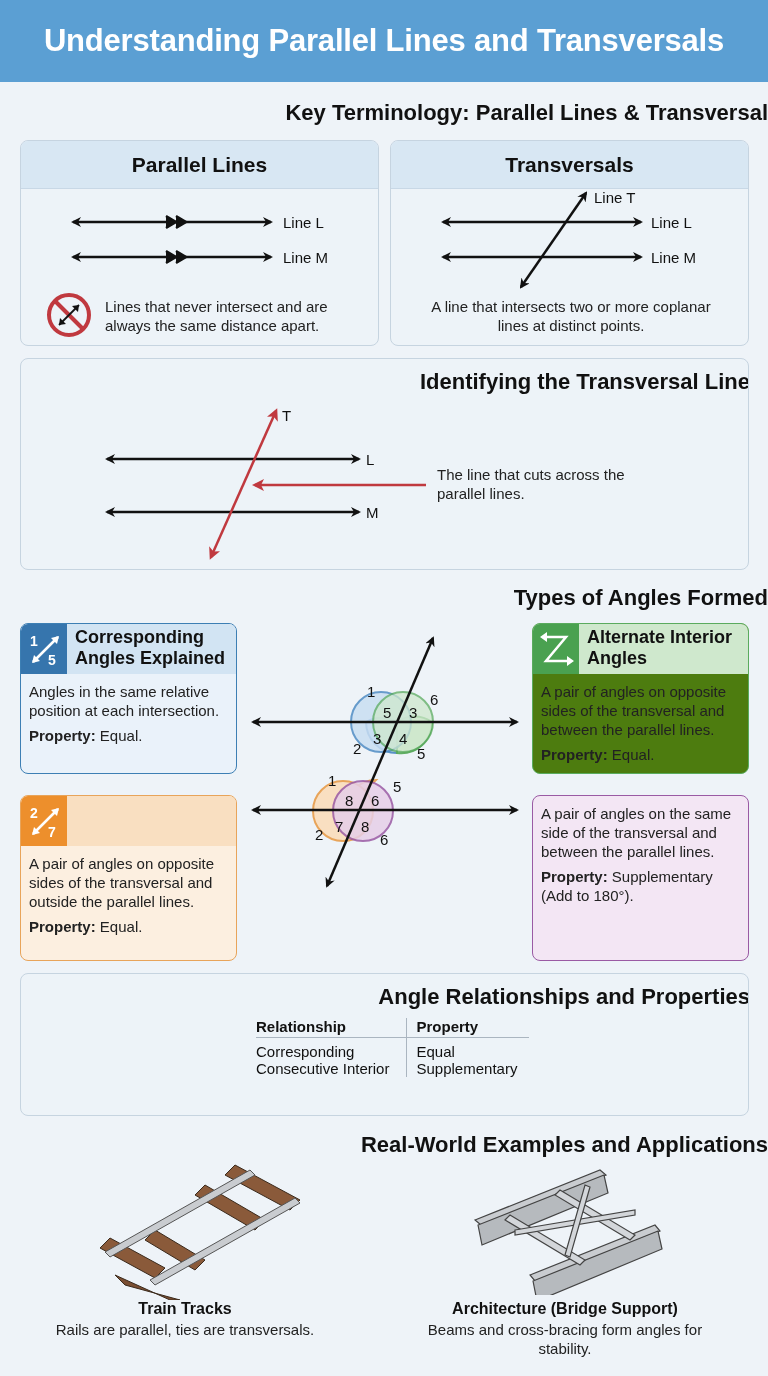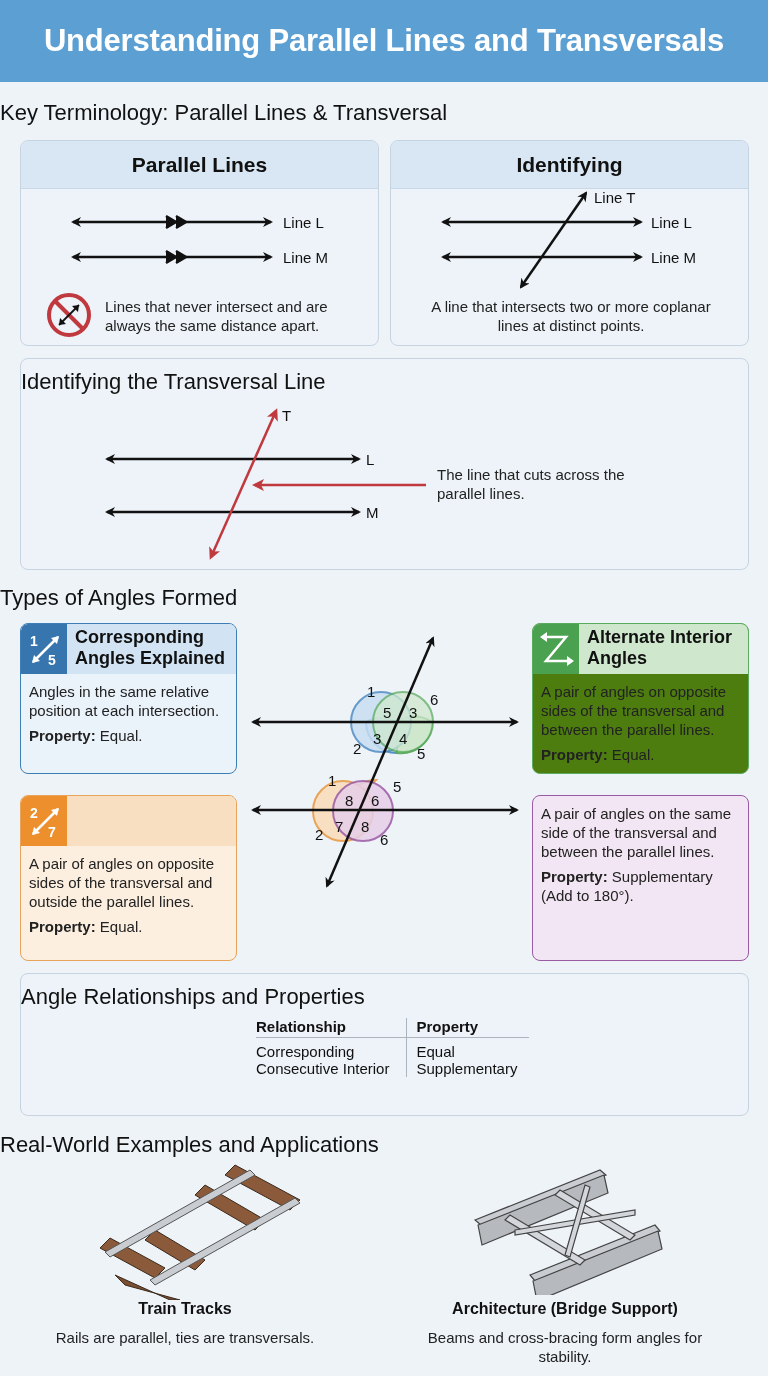--- a/index.html
+++ b/index.html
@@ -1,21 +1,21 @@
 <!DOCTYPE html>
 <html><head>
 <meta charset="utf-8">
 <style>
   * { box-sizing: border-box; margin: 0; padding: 0; }
   html, body { width: 768px; height: 1376px; overflow: hidden; }
   body { background: #eef3f8; font-family: "Liberation Sans", "DejaVu Sans", sans-serif; color: #111; position: relative; }
   .abs { position: absolute; }
   .banner { left:0; top:0; width:768px; height:82px; background:#5b9fd3; display:flex; align-items:center; justify-content:center; }
   .banner h1 { color:#fff; font-size:31px; font-weight:bold; letter-spacing:-0.2px; }
-  .section-title { width:768px; text-align:left; font-size:22px; font-weight:normal; color:#111; }
+  .section-title { width:768px; text-align:right; font-size:22px; font-weight:bold; color:#111; }
   .panel { background:#edf3f8; border:1.5px solid #c6d4e0; border-radius:8px; overflow:hidden; }
   .panel-head { height:48px; background:#d8e7f3; display:flex; align-items:center; justify-content:center; font-size:21px; font-weight:bold; border-bottom:1px solid #c8d8e6; }
   .desc { font-size:15px; line-height:19px; color:#222; }
   .lbl { font-size:15px; color:#111; }
   .card { border-radius:8px; overflow:hidden; border:1.5px solid; }
   .card-head { display:flex; height:50px; }
   .card-icon { width:46px; height:50px; display:flex; align-items:center; justify-content:center; }
   .card-title { flex:1; padding:3px 0 0 8px; font-size:18px; font-weight:bold; line-height:21px; color:#111; }
   .card-body { padding:8px 8px; font-size:15px; line-height:19px; color:#222; }
   .card-body .prop { margin-top:6px; }
@@ -30,21 +30,21 @@
   .c-orange .card-head { background:#f9dfc1; }
   .c-orange .card-icon { background:#ed8f2c; }
   .c-purple { border-color:#9a5aa4; background:#f3e6f4; }
   .c-purple .card-head { background:#e6cfe8; }
   .c-purple .card-icon { background:#9a4ea5; }
   table.rel { border-collapse:collapse; font-size:15px; }
   table.rel th { text-align:left; font-weight:bold; padding:0 12px 2px 0; border-bottom:1px solid #aab5c0; }
   table.rel td { padding:0 12px 0 0; line-height:17px; }
   table.rel .sep { border-left:1px solid #aab5c0; padding-left:10px; }
   .ex-title { font-size:16px; font-weight:bold; text-align:center; }
-  .ex-desc { font-size:15px; text-align:center; line-height:19px; color:#222;margin-top:8px; }
+  .ex-desc { font-size:15px; text-align:center; line-height:19px; color:#222; }
 </style>
 </head>
 <body>
 
 <div class="abs banner">
   <h1>Understanding Parallel Lines and Transversals</h1>
 </div>
 
 <div class="abs section-title" style="left:0;top:100px;">Key Terminology: Parallel Lines &amp; Transversal</div>
 
@@ -66,21 +66,21 @@
   <svg class="abs" style="left:24px;top:150px;" width="48" height="48">
     <circle cx="24" cy="24" r="20" fill="none" stroke="#c0393f" stroke-width="4"></circle>
     <line x1="10" y1="10" x2="38" y2="38" stroke="#c0393f" stroke-width="4"></line>
     <line x1="14" y1="34" x2="34" y2="14" stroke="#111" stroke-width="1.8"></line>
     <path d="M34,14 L27,15 L33,21 z M14,34 L21,33 L15,27 z" fill="#111"></path>
   </svg>
   <div class="abs desc" style="left:84px;top:156px;width:260px;">Lines that never intersect and are always the same distance apart.</div>
 </div>
 
 <div class="abs panel" style="left:390px;top:140px;width:359px;height:206px;">
-  <div class="panel-head">Identifying</div>
+  <div class="panel-head">Transversals</div>
   <svg class="abs" style="left:0;top:38px;" width="359" height="168">
     <line x1="52" y1="43" x2="250" y2="43" stroke="#111" stroke-width="2.5" marker-start="url(#ah)" marker-end="url(#ah)"></line>
     <line x1="52" y1="78" x2="250" y2="78" stroke="#111" stroke-width="2.5" marker-start="url(#ah)" marker-end="url(#ah)"></line>
     <line x1="130" y1="108" x2="195" y2="14" stroke="#111" stroke-width="2.5" marker-start="url(#ah)" marker-end="url(#ah)"></line>
   </svg>
   <div class="abs lbl" style="left:203px;top:48px;">Line T</div>
   <div class="abs lbl" style="left:260px;top:73px;">Line L</div>
   <div class="abs lbl" style="left:260px;top:108px;">Line M</div>
   <div class="abs desc" style="left:40px;top:156px;width:280px;text-align:center;">A line that intersects two or more coplanar lines at distinct points.</div>
 </div>

